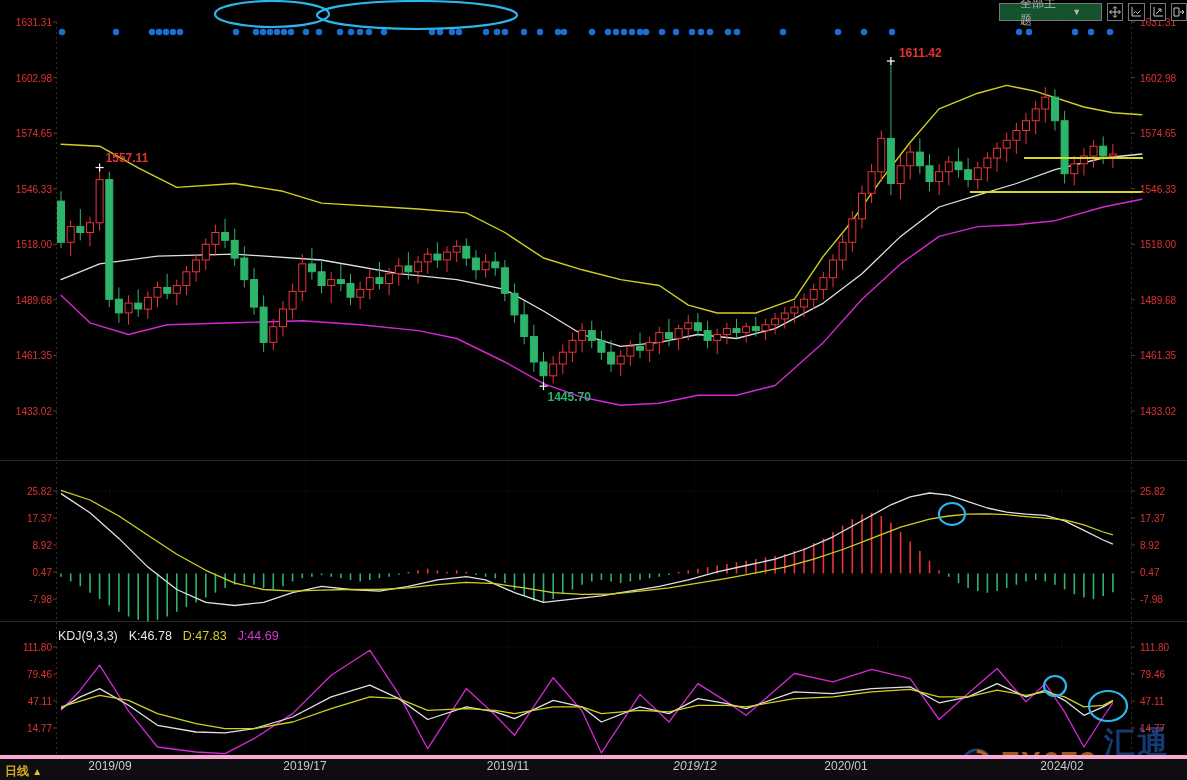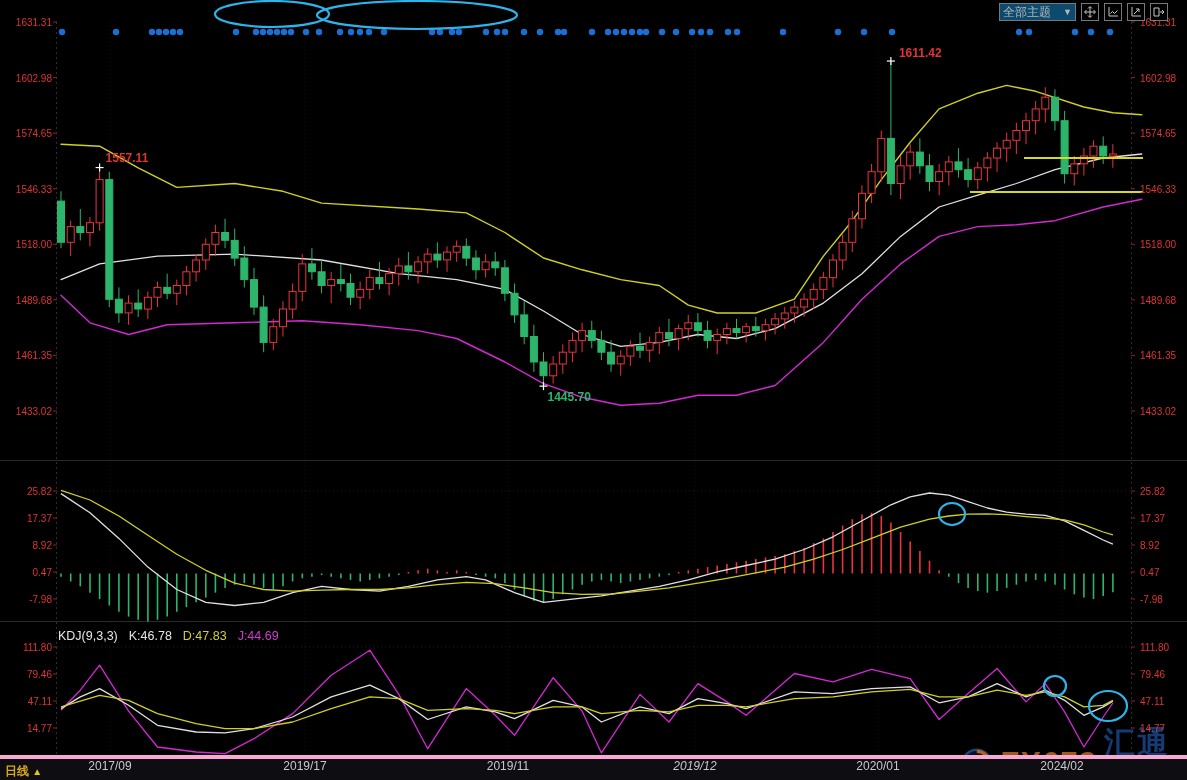--- a/index.html
+++ b/index.html
@@ -7,21 +7,21 @@
        font-family:"Liberation Sans",sans-serif;}
   .hdr{position:absolute;left:58px;top:3px;height:17px;display:flex;align-items:center;gap:9px;
        font-size:12.5px;color:#e6e6e6;z-index:3;white-space:nowrap;}
   .orange{color:#f0a030;}
   .yel{color:#d6cf2a;}
   .mag{color:#d23ad2;}
   .indicon{width:13px;height:13px;background:#143c80;border:1px solid #3a6ab0;
            display:inline-flex;align-items:center;justify-content:center;}
   .toolbar{position:absolute;left:999px;top:3px;display:flex;gap:5px;z-index:4;align-items:center;}
   .dropdown{height:16px;border:1px solid #787878;color:#b8b8b8;font-size:12px;display:flex;
-            align-items:center;padding:0 3px;gap:12px;cursor:pointer;background:#0c4a6e;}
+            align-items:center;padding:0 20px;gap:12px;cursor:pointer;background:#14532d;}
   .dropdown .arrow{font-size:9px;}
   .tbtn{width:18px;height:18px;border:1px solid #787878;background:#000;display:flex;
         align-items:center;justify-content:center;padding:0;cursor:pointer;}
   .prow{position:absolute;left:58px;display:flex;gap:11px;font-size:12.5px;color:#e6e6e6;
         z-index:3;white-space:nowrap;}
   #chart{position:absolute;left:0;top:0;z-index:2;}
   .ylab{position:absolute;left:0;width:52px;text-align:right;font-size:10px;color:#e03333;
         transform:translateY(-50%);z-index:3;}
   .ylab.right{left:1140px;text-align:left;width:60px;}
   .xbar{position:absolute;left:0;top:755px;width:1187px;height:25px;background:#0e0e12;
@@ -599,19 +599,19 @@
       <div class="ylab" style="top: 728px;">14.77</div>
       <div class="ylab right" style="top: 728px;">14.77</div>
     </div>
 
   <div class="xbar">
     <div class="periodlbl">
       <span>日线</span>
       <span class="tri">▲</span>
     </div>
   </div>
-<div class="xlab" style="left: 110px;">2017/09</div>
+<div class="xlab" style="left: 110px;">2019/09</div>
     <div class="xlab" style="left: 305px;">2019/17</div>
     <div class="xlab" style="left: 508px; text-align: right;">2019/11</div>
     <div class="xlab" style="left: 695px; font-style: italic;">2019/12</div>
-    <div class="xlab" style="left: 878px;">2020/01</div>
+    <div class="xlab" style="left: 846px;">2020/01</div>
     <div class="xlab" style="left: 1062px;">2024/02</div>
   </div>
 
 </body></html>

